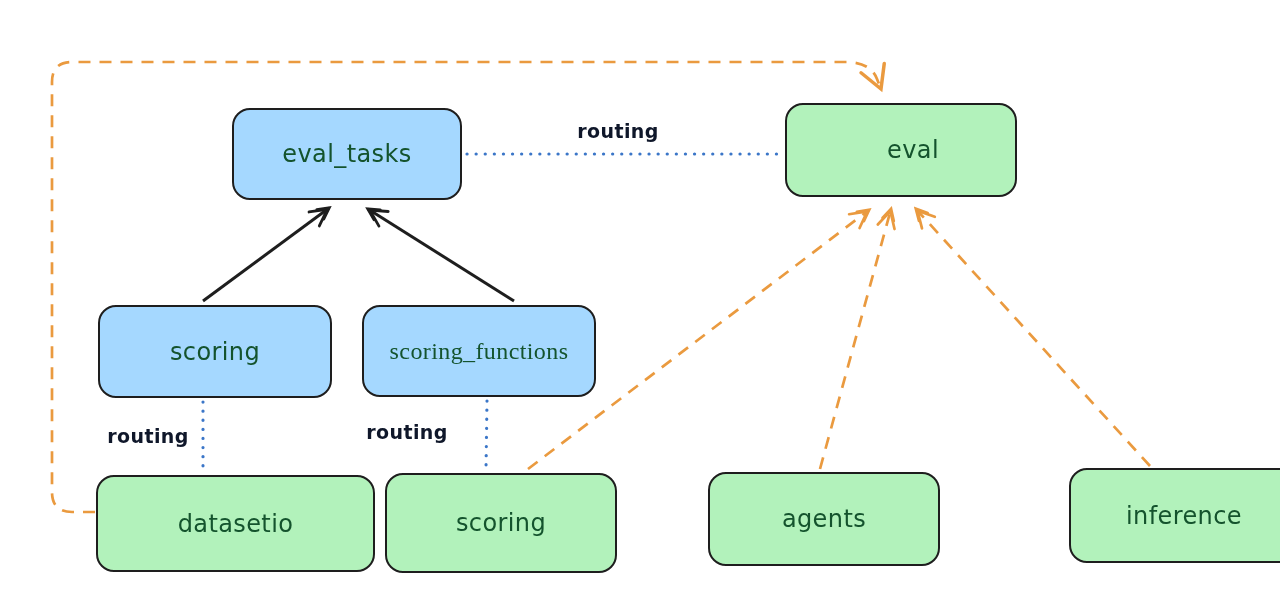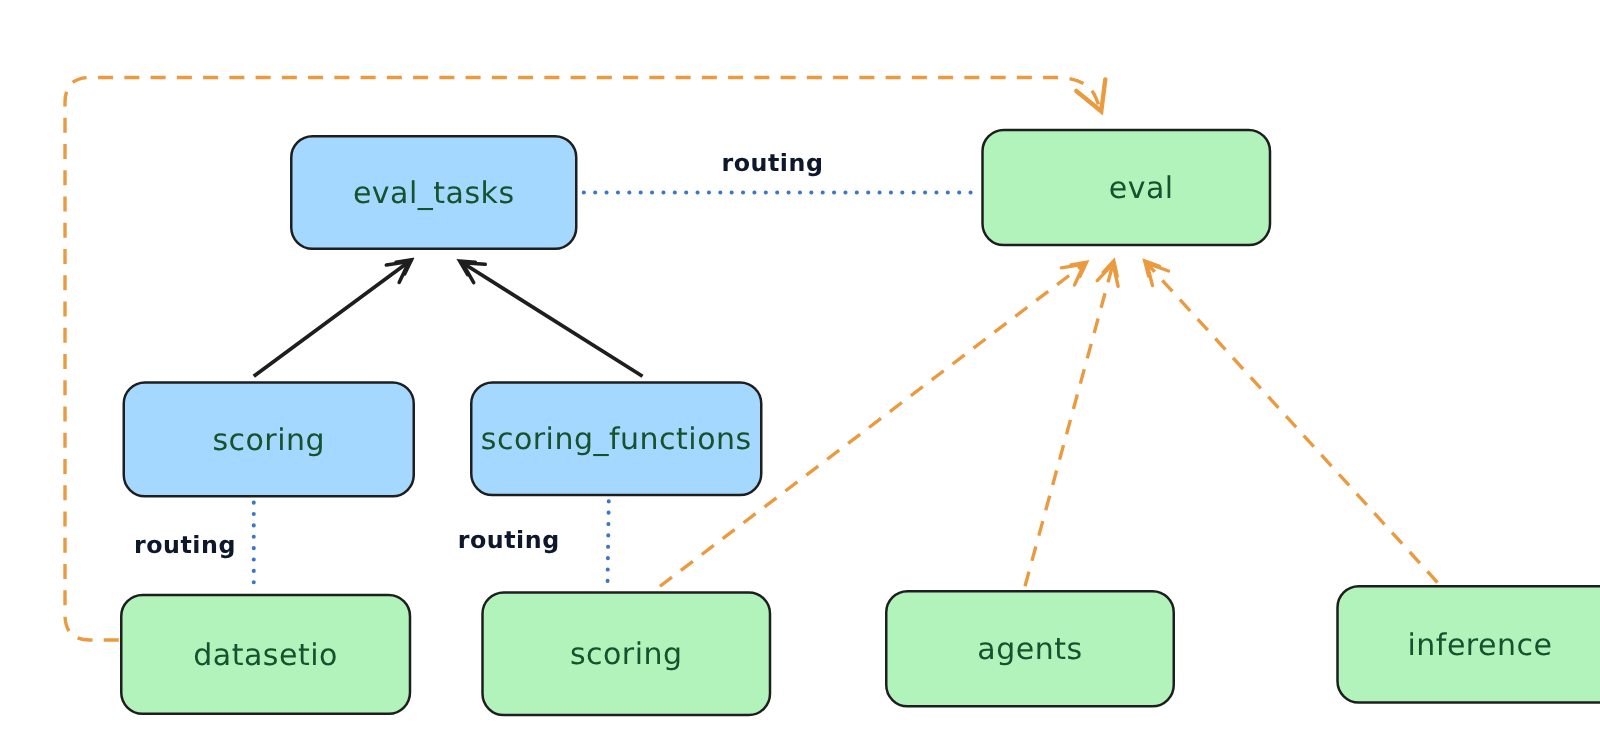--- a/index.html
+++ b/index.html
@@ -60,25 +60,25 @@
   </div>
 
   <div class="node green" style="left:785px;  top:103px; width:232px; height:94px;padding-left:24px;">
     <span>eval</span>
   </div>
 
   <div class="node blue" style="left:98px;   top:305px; width:234px; height:93px;">
     <span>scoring</span>
   </div>
 
-  <div class="node blue" style="left:376px;  top:305px; width:234px; height:92px;">
+  <div class="node blue" style="left:362px;  top:305px; width:234px; height:92px;font-family:Liberation Serif, serif;">
     <span>scoring_functions</span>
   </div>
 
-  <div class="node green" style="left:96px;   top:475px; width:233px; height:97px;justify-content:center;">
+  <div class="node green" style="left:96px;   top:475px; width:279px; height:97px;justify-content:center;">
     <span>datasetio</span>
   </div>
 
   <div class="node green" style="left:385px;  top:473px; width:232px; height:100px;">
     <span>scoring</span>
   </div>
 
   <div class="node green" style="left:708px;  top:472px; width:232px; height:94px;">
     <span>agents</span>
   </div>

